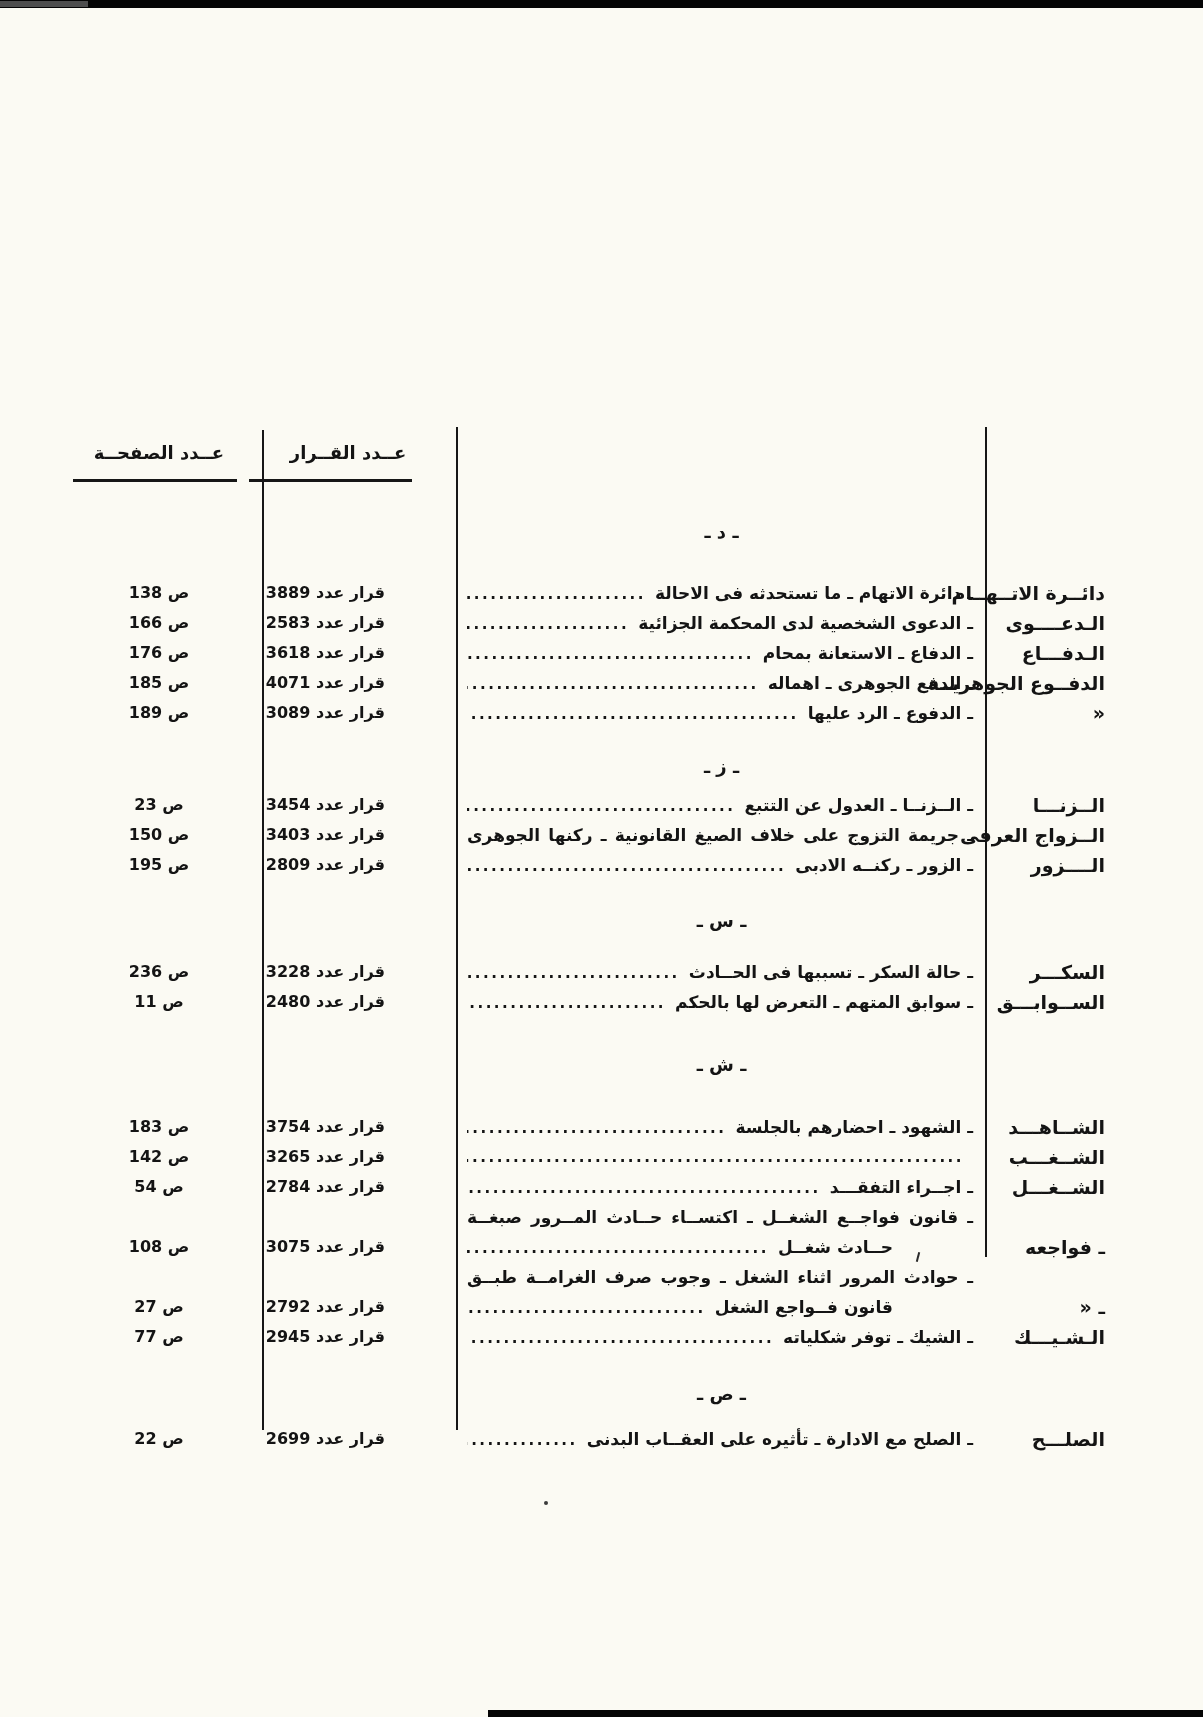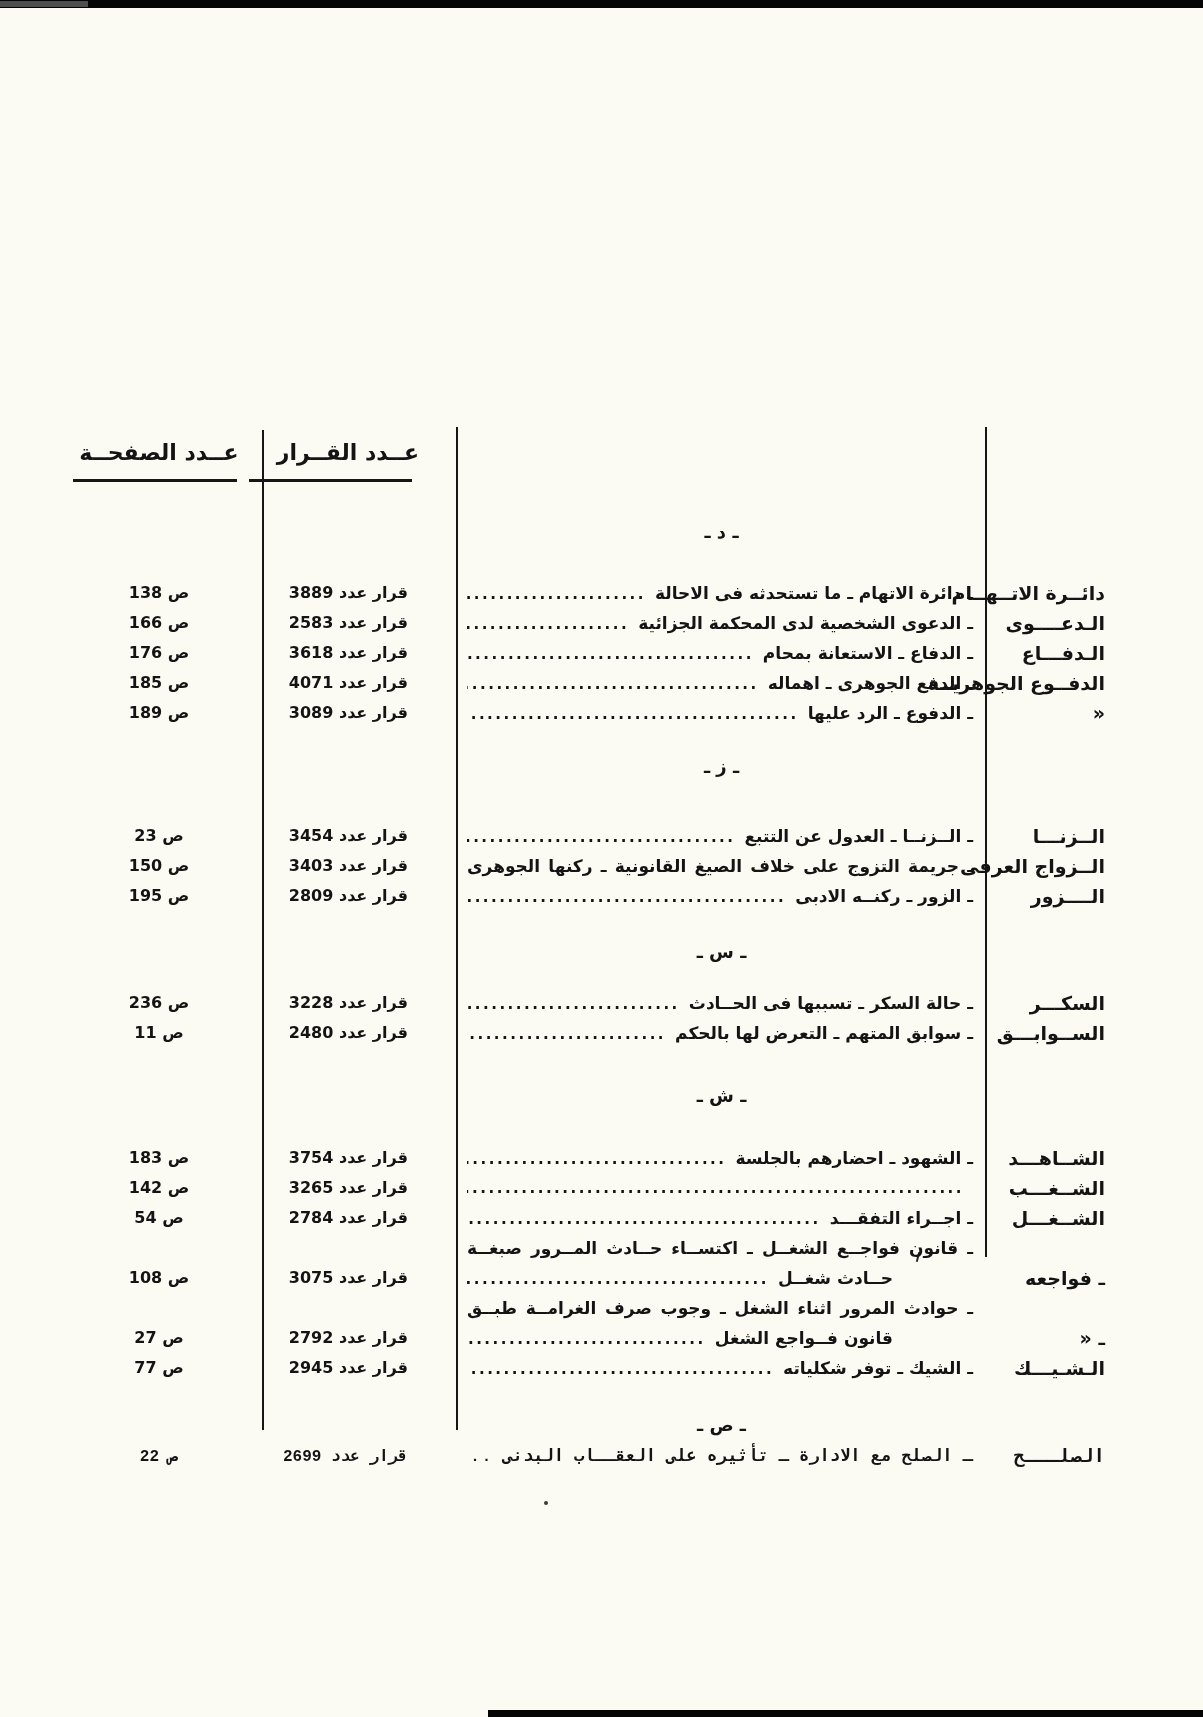--- a/index.html
+++ b/index.html
@@ -11,21 +11,21 @@
   }
   
   .scan-top { position:absolute; top:0; left:0; width:1203px; height:8px; background:#050505; }
   .scan-top-fade { position:absolute; top:1px; left:0; width:88px; height:6px; background:#4e4e4e; }
   .scan-bottom { position:absolute; bottom:0; left:488px; width:715px; height:7px; background:#050505; }
   .mark-tick { position:absolute; left:917px; top:1252px; width:2px; height:10px; background:#2a2a2a; transform:rotate(14deg); }
   .mark-dot { position:absolute; left:544px; top:1501px; width:4px; height:4px; background:#3a3a3a; border-radius:50%; }
 
   
   .hdr { position:absolute; top:438px; height:30px; line-height:30px;
-         font-weight:bold; font-size:22px; text-align:center; direction:rtl; white-space:nowrap; }
+         font-weight:bold; font-size:18px; text-align:center; direction:rtl; white-space:nowrap; }
   #hdr-page { left:65px; width:188px; }
   #hdr-dec  { left:254px; width:188px; }
   .hdr-line { position:absolute; top:479px; height:3px; background:#161616; }
   #hl1 { left:73px;  width:164px; }
   #hl2 { left:249px; width:163px; }
 
   
   .vrule { position:absolute; width:2px; background:#161616; }
   #ruleA { left:262px; top:430px; height:1000px; }
   #ruleB { left:456px; top:427px; height:1003px; }
@@ -36,38 +36,38 @@
          display:flex; flex-direction:column; }
   .letter { margin-left:382px; width:529px; box-sizing:border-box; 
             text-align:center; font-weight:bold; font-size:18px; height:30px; line-height:30px;
             direction:rtl; white-space:nowrap; }
   .rows { display:block; }
   .row { display:grid; grid-template-columns:188px 194px 529px 154px; align-items:end; }
   .cell { direction:rtl; box-sizing:border-box; }
   .c-page { text-align:center; font-size:16px; font-weight:bold; height:30px; line-height:30px;
             padding-right:20px; white-space:nowrap; }
   .c-dec  { text-align:right; font-size:16px; font-weight:bold; height:30px; line-height:30px;
-            padding-right:49px; white-space:nowrap; }
+            padding-right:72px; white-space:nowrap; }
   .c-desc { font-size:17px; font-weight:bold; padding:0 13px 0 10px; }
   .c-desc .line { height:30px; line-height:30px; }
   .line.last { display:flex; align-items:baseline; }
   .line.last .txt { white-space:nowrap; }
   .leader { flex:1; overflow:hidden; white-space:nowrap; letter-spacing:2.5px;
             margin-right:9px; font-weight:bold; font-size:15px; }
   .line.cont { padding-right:80px; }
   .just { text-align:justify; text-align-last:justify; }
   .c-cat { font-weight:bold; font-size:19px; height:30px; line-height:30px;
            padding-right:35px; white-space:nowrap; }
 
   
   .sec-0 .letter { margin-top:12px; } .sec-0 .rows { margin-top:31px; }
-  .sec-1 .letter { margin-top:24px; } .sec-1 .rows { margin-top:39px; }
+  .sec-1 .letter { margin-top:24px; } .sec-1 .rows { margin-top:8px; }
   .sec-2 .letter { margin-top:26px; } .sec-2 .rows { margin-top:21px; }
   .sec-3 .letter { margin-top:33px; } .sec-3 .rows { margin-top:32px; }
-  .sec-4 .letter { margin-top:27px; } .sec-4 .rows { margin-top:2px;font-family:Liberation Mono, monospace; }
+  .sec-4 .letter { margin-top:27px; } .sec-4 .rows { margin-top:15px; }
 </style>
 </head>
 <body>
 
 <div class="page">
   <div class="scan-top"></div>
   <div class="scan-top-fade"></div>
   <div class="scan-bottom"></div>
   <div class="mark-tick"></div>
   <div class="mark-dot"></div>

